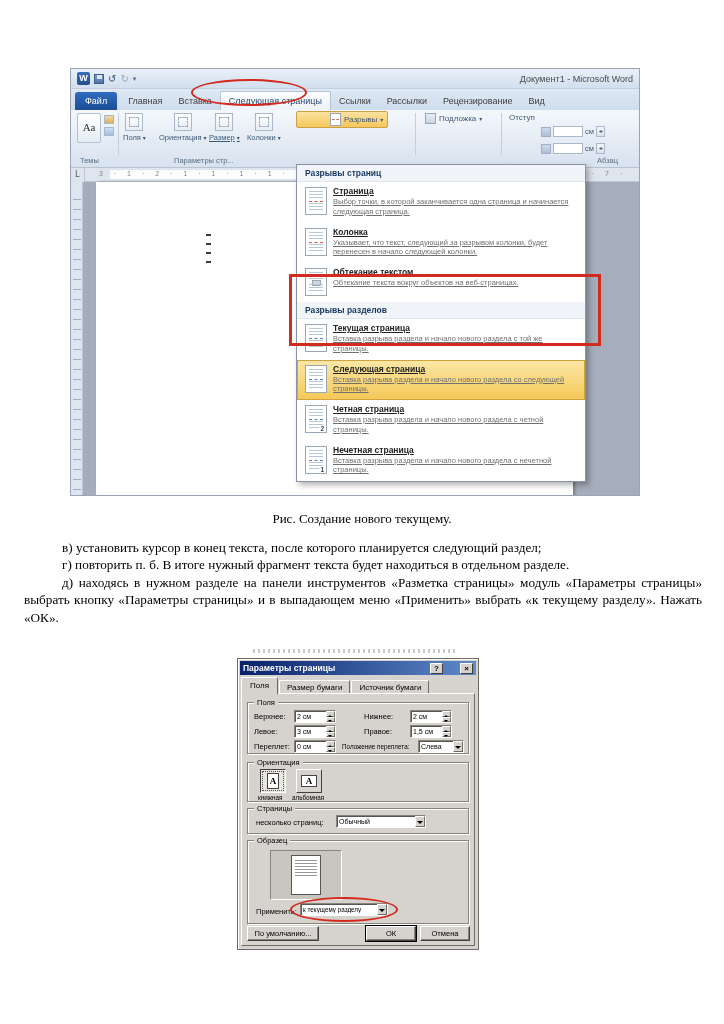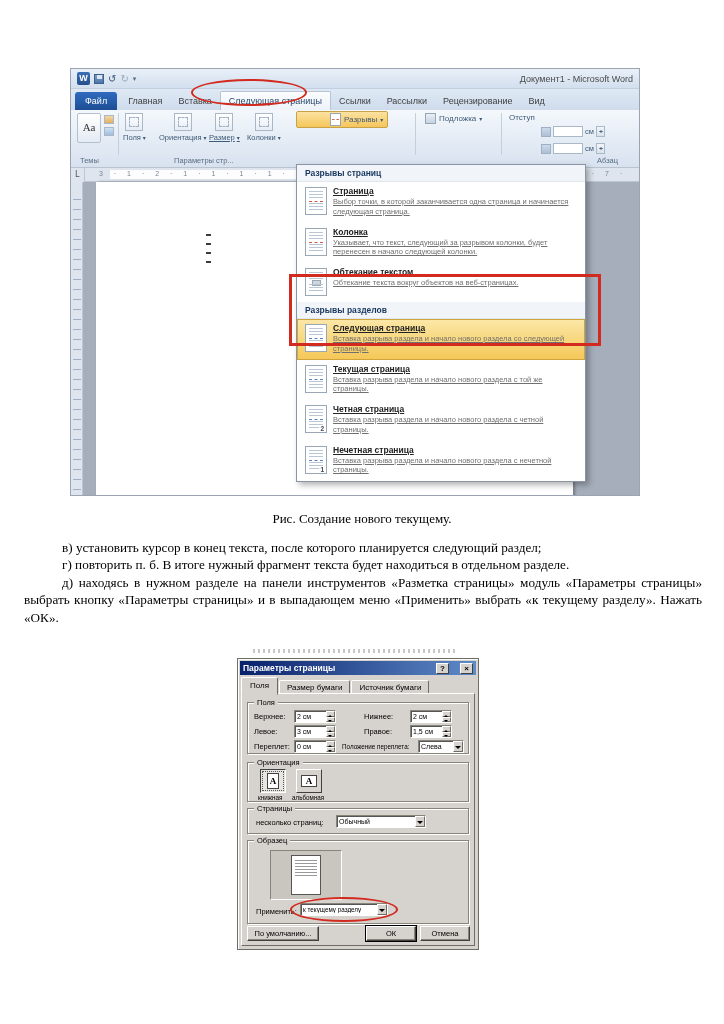--- a/index.html
+++ b/index.html
@@ -82,21 +82,21 @@
   .rect-section { position:absolute; left:218px; top:205px; width:312px; height:72px; border:3px solid #d22a1e; z-index:9; }
 
   
   .caption { position:absolute; left:0; right:0; top:511px; text-align:center; font-size:13px; }
   .paras { position:absolute; left:24px; top:539px; width:678px; font-size:13.2px; line-height:1.32; text-align:justify; }
   .paras p { text-indent:38px; }
 
   
   .bgline { position:absolute; left:253px; top:649px; width:205px; height:4px; background:repeating-linear-gradient(90deg,#b9b9b9 0 2px, transparent 2px 5px); opacity:.8; }
   .dialog { position:absolute; left:237px; top:658px; width:242px; height:292px; background:#d6d3ce; border:1px solid #6e6c64; box-shadow:inset 1px 1px 0 #fff; font-family:"Liberation Sans", sans-serif; font-size:8px; color:#000; }
-  .d-titlebar { position:absolute; left:2px; top:2px; right:2px; height:14px; background:linear-gradient(90deg,#08216b,#5f8ac9); display:flex; align-items:center; padding:0 3px; gap:11px; }
+  .d-titlebar { position:absolute; left:2px; top:2px; right:2px; height:14px; background:linear-gradient(90deg,#08216b,#5f8ac9); display:flex; align-items:center; padding:0 3px; gap:17px; }
   .d-title { color:#fff; font-weight:bold; font-size:8.5px; flex:1; white-space:nowrap; overflow:hidden; }
   .d-tbtn { width:13px; height:11px; background:#d6d3ce; border:1px solid; border-color:#fff #404040 #404040 #fff; font-size:8px; font-weight:bold; text-align:center; line-height:9px; color:#000; }
   .d-tabs { position:absolute; left:3px; top:18px; right:3px; height:16px; display:flex; align-items:flex-end; }
   .d-tab { font-size:8px; padding:2px 7px; background:#d6d3ce; border:1px solid; border-color:#fff #6e6c64 #6e6c64 #fff; border-bottom:none; border-radius:2px 2px 0 0; position:relative; top:1px; margin-right:1px; white-space:nowrap; }
   .d-tab.active { padding:3px 8px 4px; border-bottom:1px solid #d6d3ce; z-index:3; top:2px; }
   .d-panel { position:absolute; left:3px; top:34px; right:3px; bottom:3px; background:#d6d3ce; border:1px solid; border-color:#fff #6e6c64 #6e6c64 #fff; }
   .d-grp { position:absolute; border:1px solid #87857a; box-shadow:1px 1px 0 #fff, inset 1px 1px 0 #fff; }
   .d-grp-label { position:absolute; top:-5px; left:6px; background:#d6d3ce; font-size:7.5px; padding:0 3px; line-height:9px; }
   .d-label { position:absolute; font-size:7.5px; white-space:nowrap; }
   .d-label.tiny { font-size:6.3px; }
@@ -270,40 +270,40 @@
             <i class="b"></i>
           </span>
         <span class="mtext">
           <span class="mtitle">Обтекание текстом</span>
           <span class="mdesc">Обтекание текста вокруг объектов на веб-страницах.</span>
         </span>
       </div>
 
       <div class="mhdr">Разрывы разделов</div>
 
+      <div class="mitem">
+        <span class="micon section">
+            <i class="t"></i>
+            <i class="mid"></i>
+            <i class="b"></i>
+          </span>
+        <span class="mtext">
+          <span class="mtitle">Текущая страница</span>
+          <span class="mdesc">Вставка разрыва раздела и начало нового раздела с той же страницы.</span>
+        </span>
+      </div>
       <div class="mitem sel">
         <span class="micon section">
             <i class="t"></i>
             <i class="mid"></i>
             <i class="b"></i>
           </span>
         <span class="mtext">
           <span class="mtitle">Следующая страница</span>
           <span class="mdesc">Вставка разрыва раздела и начало нового раздела со следующей страницы.</span>
-        </span>
-      </div>
-      <div class="mitem">
-        <span class="micon section">
-            <i class="t"></i>
-            <i class="mid"></i>
-            <i class="b"></i>
-          </span>
-        <span class="mtext">
-          <span class="mtitle">Текущая страница</span>
-          <span class="mdesc">Вставка разрыва раздела и начало нового раздела с той же страницы.</span>
         </span>
       </div>
       <div class="mitem">
         <span class="micon section">
             <i class="t"></i>
             <i class="mid"></i>
             <i class="b"></i>
             <span class="num">2</span>
           </span>
         <span class="mtext">

